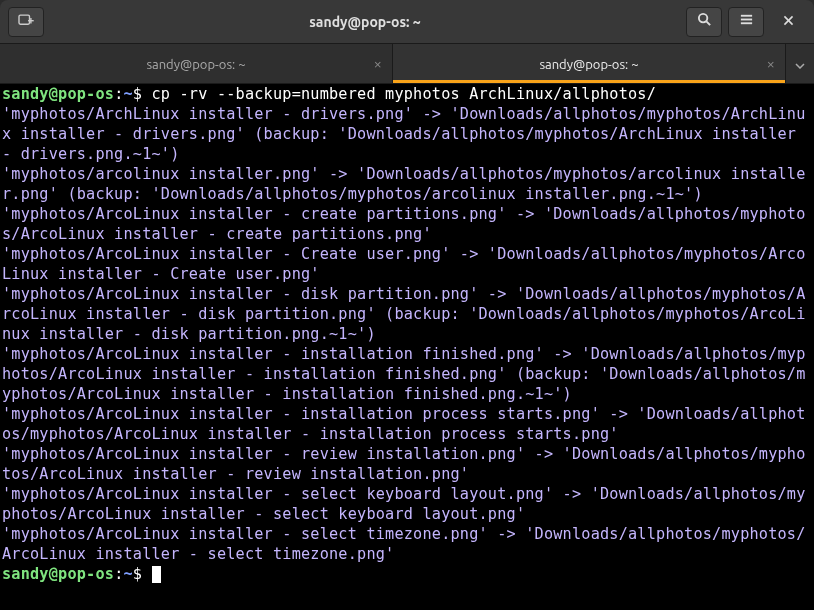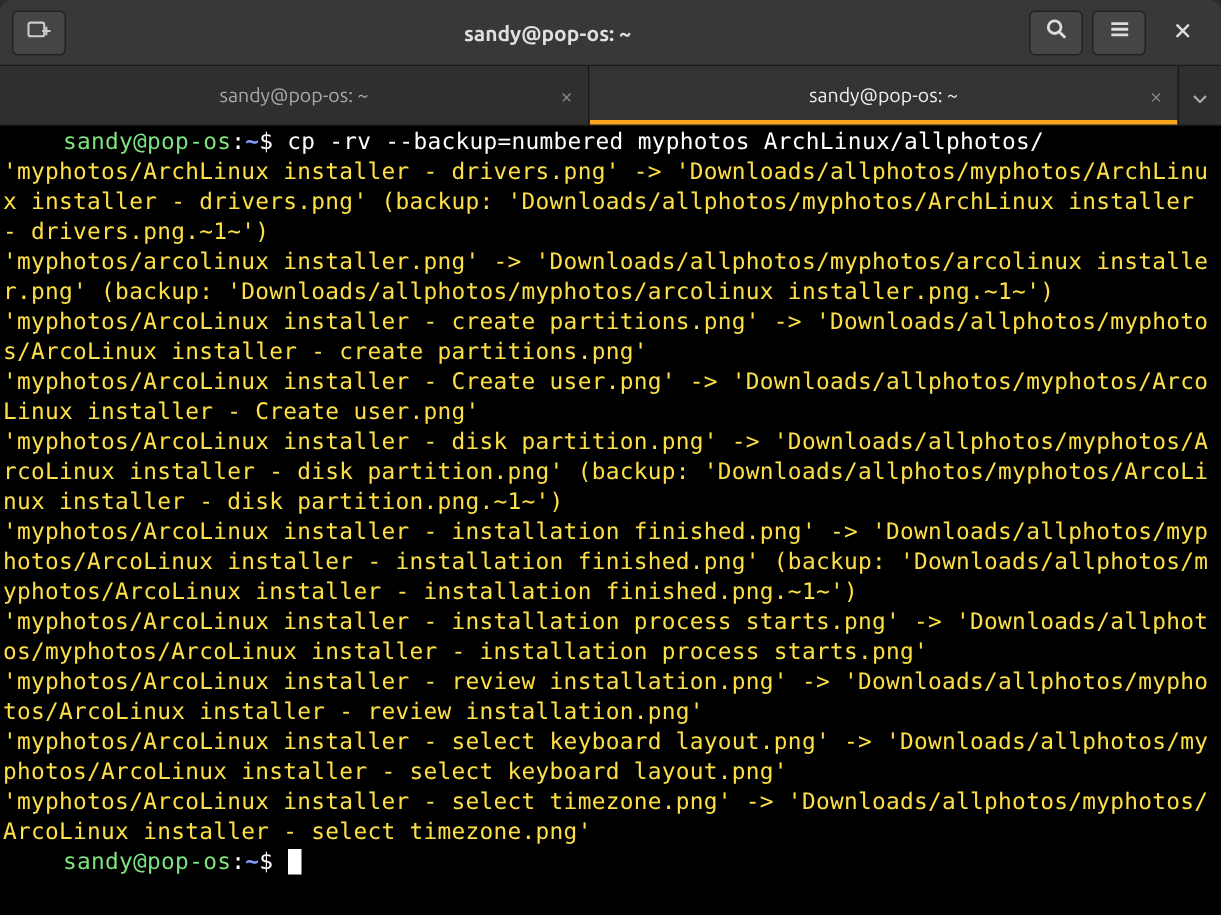--- a/index.html
+++ b/index.html
@@ -97,25 +97,25 @@
     .terminal {
       padding: 0 2px;
       line-height: 20px;
       font-size: 15.2px;
       letter-spacing: 0.2px;
       white-space: pre-wrap;
       word-break: break-all;
       background: #000;
       height: calc(610px - 44px - 40px);
     }
-    .prompt-user { color: #7fe47f; font-weight: normal; margin-left: 40px; }
+    .prompt-user { color: #7fe47f; font-weight: bold; }
     .prompt-sep { color: #fff; }
     .prompt-path { color: #7f9fff; font-weight: bold; }
     .cmd { color: #fff; }
-    .out { color: #fde047; }
+    .out { color: #c4b5fd; }
     .cursor {
       display: inline-block;
       width: 9px;
       height: 17px;
       background: #fff;
       vertical-align: text-bottom;
     }
   </style>
 </head>
 <body>

